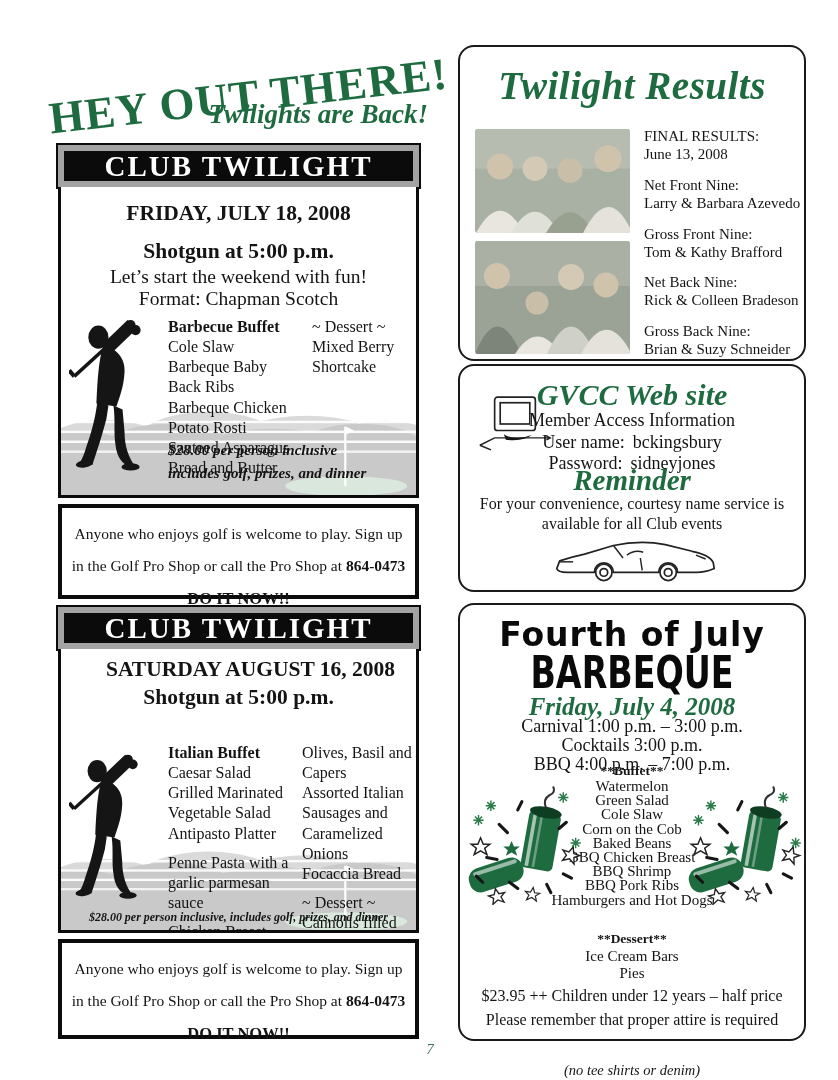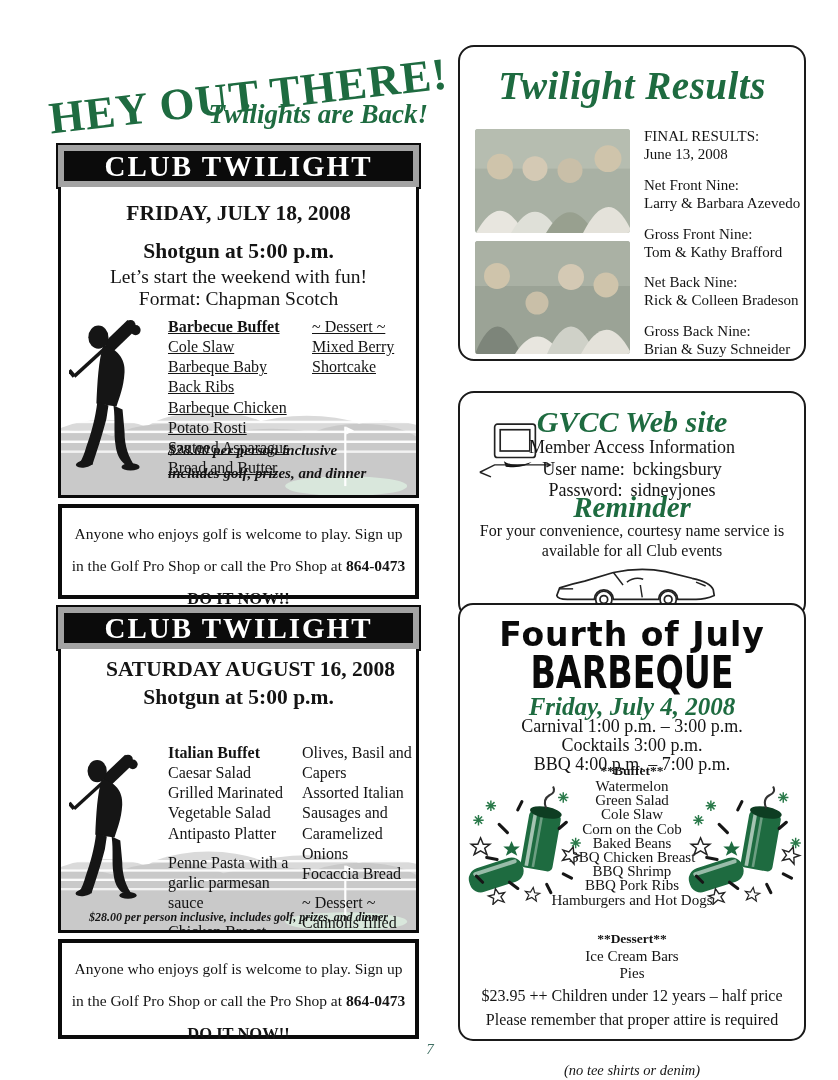--- a/index.html
+++ b/index.html
@@ -170,21 +170,21 @@
       <svg class="landscape" height="104" viewBox="0 0 361 105" preserveAspectRatio="none">
           <use href="#landscape-shape"></use>
         </svg>
       <div class="c-line date-line" style="top:14px;">FRIDAY, JULY 18, 2008</div>
       <div class="c-line time-line" style="top:52px;">Shotgun at 5:00 p.m.</div>
       <div class="c-line tag-line" style="top:79px;">Let’s start the weekend with fun!</div>
       <div class="c-line tag-line" style="top:101px;">Format: Chapman Scotch</div>
       <svg class="golfer" style="left:8px;top:125px;" width="96" height="166" viewBox="0 0 95 165">
           <use href="#golfer-shape"></use>
         </svg>
-      <div class="menu" style="left:107px;top:130px;text-decoration:underline;">
+      <div class="menu" style="left:107px;top:130px;">
         <div class="menu-col1">
           <div class="menu-title">Barbecue Buffet</div>
           <div>
               <div class="menu-item">Cole Slaw</div>
               <div class="menu-item">Barbeque Baby Back Ribs</div>
               <div class="menu-item">Barbeque Chicken</div>
               <div class="menu-item">Potato Rosti</div>
               <div class="menu-item">Sauteed Asparagus</div>
               <div class="menu-item">Bread and Butter</div>
             </div>
@@ -305,21 +305,21 @@
         <div class="res-label">Net Back Nine:</div>
         <div class="res-value">Rick &amp; Colleen Bradeson</div>
       </div>
       <div class="res-entry">
         <div class="res-label">Gross Back Nine:</div>
         <div class="res-value">Brian &amp; Suzy Schneider</div>
       </div>
     </div>
   </div>
 
-  <div class="abs rbox" style="top:391px;height:228px;padding-left:30px;">
+  <div class="abs rbox" style="top:364px;height:228px;padding-left:30px;">
     <svg style="position:absolute;left:18px;top:28px;" width="74" height="60" viewBox="0 0 80 62">
       <g fill="#fff" stroke="#222" stroke-width="1.8">
         <rect x="18" y="2" width="44" height="36" rx="3"></rect>
         <rect x="24" y="8" width="32" height="23"></rect>
       </g>
       <path d="M28,42 Q40,50 58,43 Q50,50 30,48 Z" fill="#111"></path>
       <g fill="none" stroke="#222" stroke-width="1.6">
         <path d="M2,54 L18,46 L78,46"></path>
           <path d="M2,54 L14,59"></path>
           <path d="M74,44 l4,2 l-4,2"></path>
@@ -347,21 +347,21 @@
       <g fill="none" stroke="#222" stroke-width="1.5">
         <path d="M64,12 L74,25"></path>
           <path d="M78,22 q8,-6 17,-3"></path>
           <path d="M92,25 L94,38"></path>
         <path d="M8,29 L22,29"></path>
           <path d="M150,22 l10,4"></path>
       </g>
     </svg>
   </div>
 
-  <div class="abs rbox" style="top:603px;height:438px;border-radius:15px;">
+  <div class="abs rbox" style="top:603px;height:438px;">
     <div class="c-line j4-title1" style="position:absolute;">Fourth of July</div>
     <div class="c-line j4-title2" style="position:absolute;">BARBEQUE</div>
     <div class="c-line j4-date" style="position:absolute;">Friday, July 4, 2008</div>
     <div class="j4-list j4-sched" style="top:112px;">
         <div class="menu-item">Carnival 1:00 p.m. – 3:00 p.m.</div>
         <div class="menu-item">Cocktails 3:00 p.m.</div>
         <div class="menu-item">BBQ 4:00 p.m. – 7:00 p.m.</div>
       </div>
     <div class="c-line j4-small-head" style="position:absolute;top:158px;">**Buffet**</div>
     <div class="j4-list j4-buffet" style="top:174px;">

